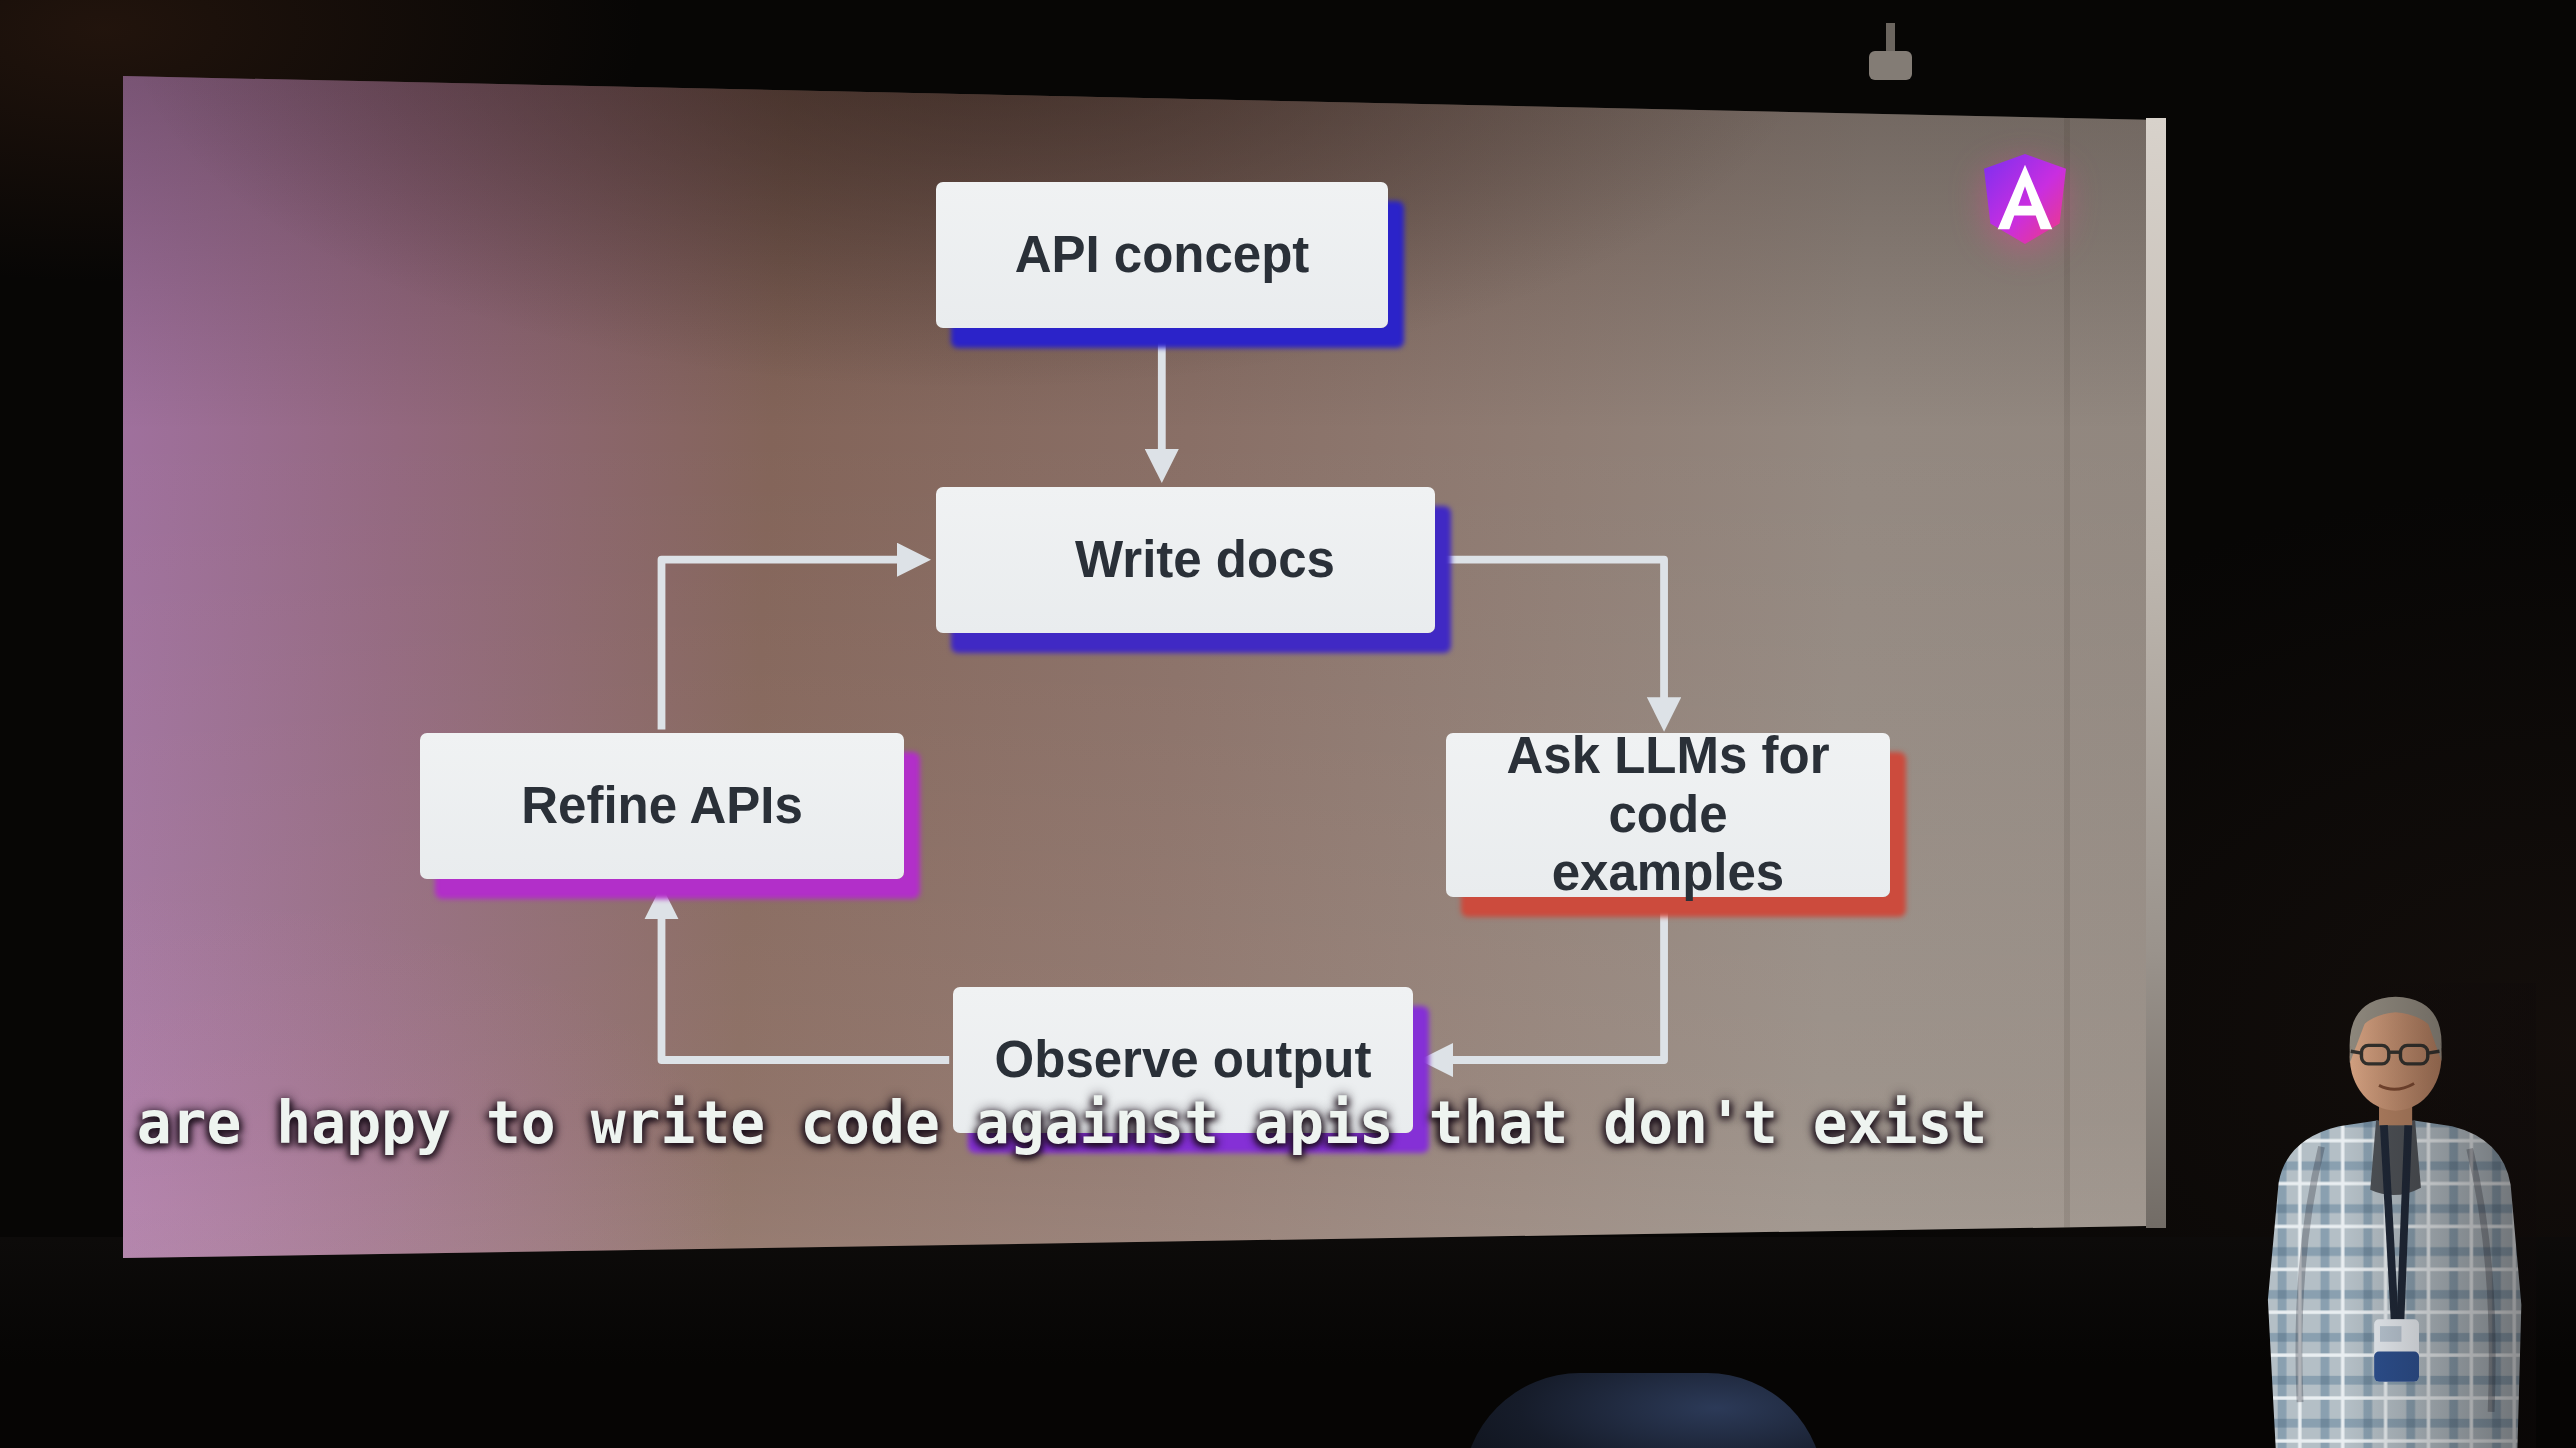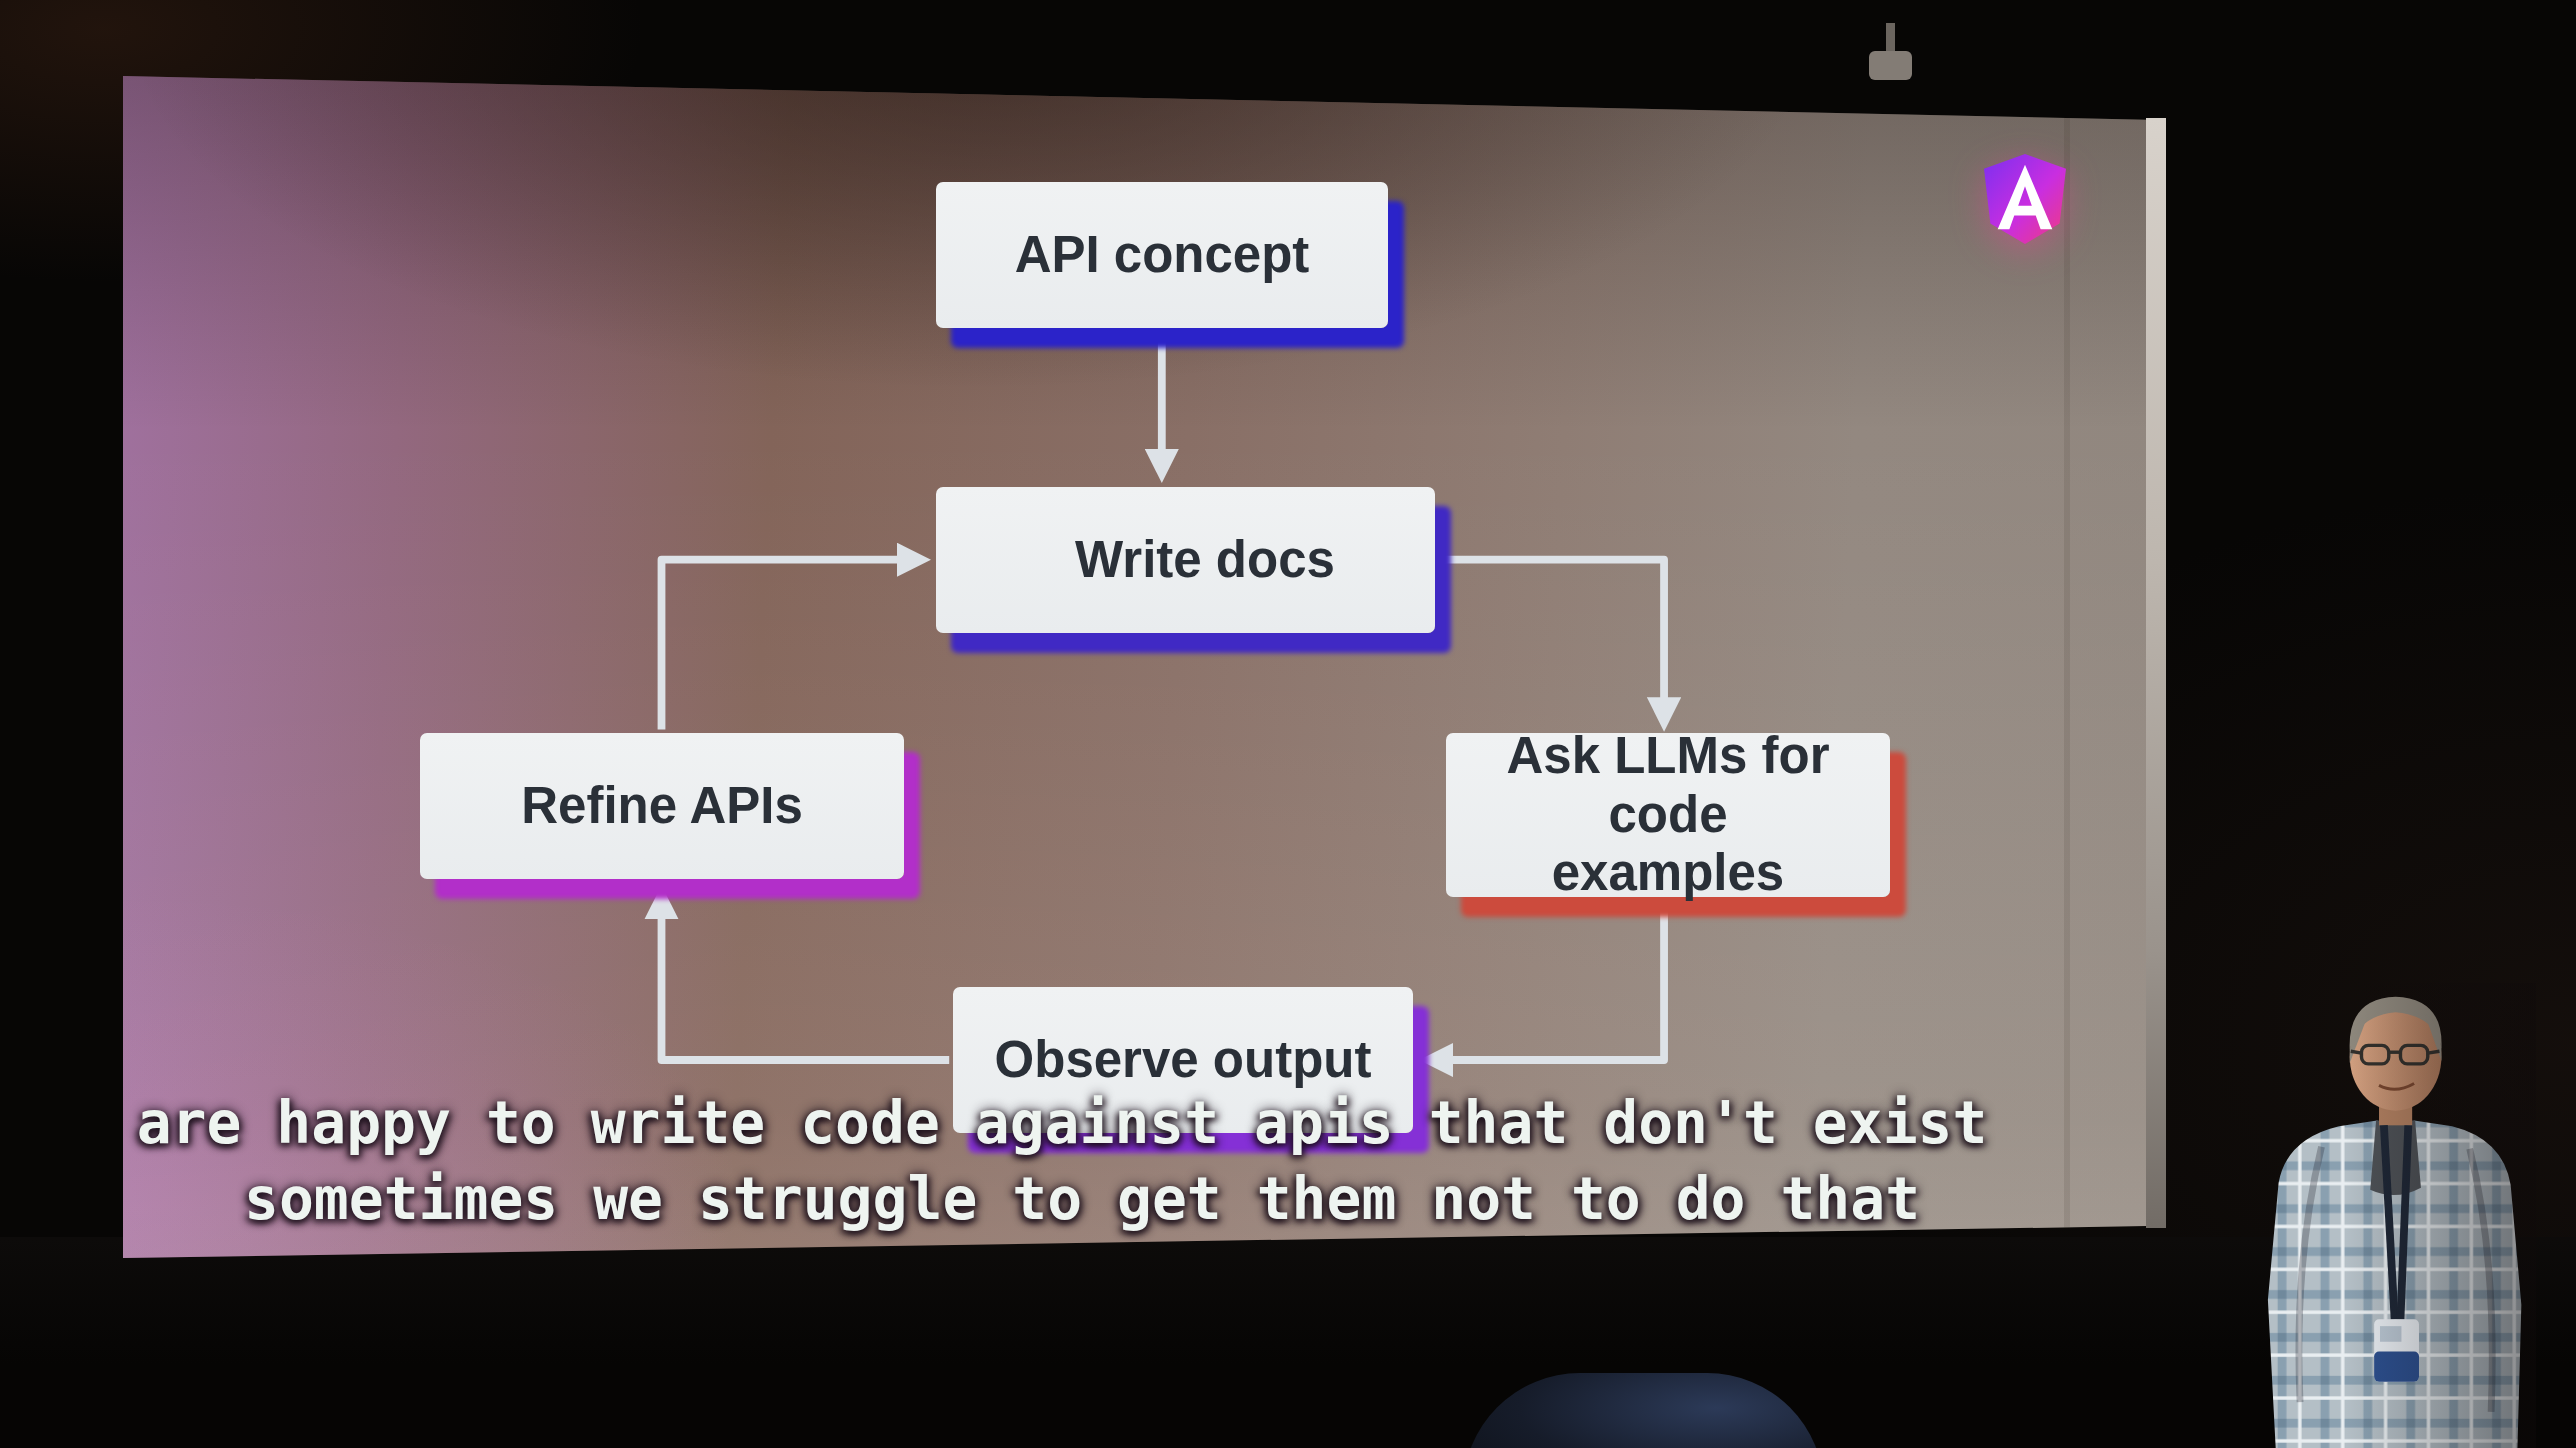--- a/index.html
+++ b/index.html
@@ -107,21 +107,20 @@
           <stop class="g1" offset="0"></stop>
           <stop class="g2" offset="0.55"></stop>
           <stop class="g3" offset="1"></stop>
         </linearGradient>
       </defs>
       <polygon points="42,0 84,15 77.5,71 42,92 6.5,71 0,15" fill="url(#lg)"></polygon>
       <path d="M42 11 L70 77 L58 77 L53 63 L31 63 L26 77 L14 77 Z M42 33 L49 53 L35 53 Z" fill="#ffffff" fill-rule="evenodd"></path>
     </svg>
 
     <div class="caption cap1">are happy to write code against apis that don't exist</div>
-    <div class="caption cap2">sometimes we struggle to get them not to do that</div>
   </div>
 
   <div id="edge-strip"></div>
 
   <div id="silhouette"></div>
 
   <svg id="presenter" viewBox="0 0 360 477">
     <defs>
       <pattern id="plaid" width="44" height="44" patternUnits="userSpaceOnUse">
         <rect width="44" height="44" fill="#b4bfc6"></rect>

